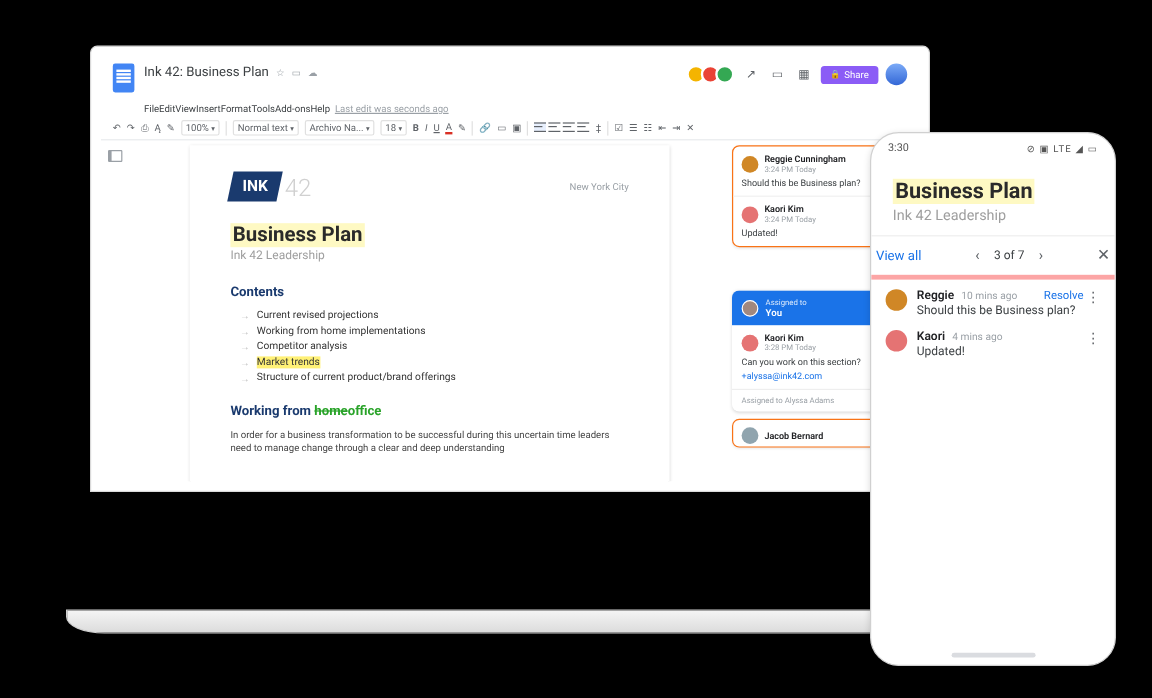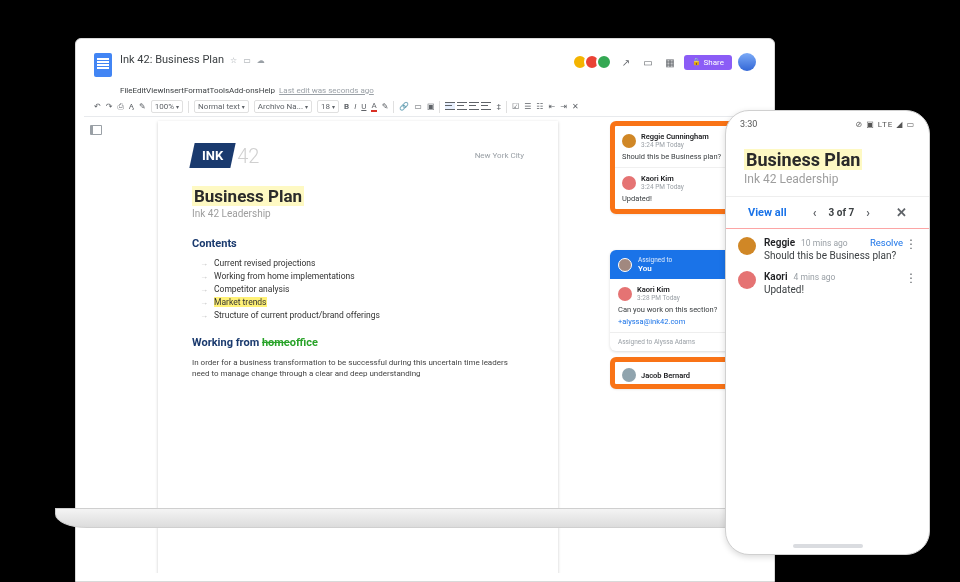--- a/index.html
+++ b/index.html
@@ -11,21 +11,21 @@
     overflow: hidden;
     position: relative;
   }
 
   
   .laptop {
     position: absolute;
     left: 75px;
     top: 38px;
     width: 700px;
-    height: 544px;
+    height: 372px;
     background:#fff;
     border: 1px solid #d9d9d9;
     border-radius: 6px 6px 0 0;
     overflow: hidden;
   }
   .laptop-base {
     position:absolute;
     left:55px;
     top:508px;
     width:740px;
@@ -85,21 +85,21 @@
   .toc li::before{content:"→";color:#bdbdbd;font-size:8px;}
   .toc .hl{background:#fff176;}
   .sec-h{font-size:11px;font-weight:700;margin:16px 0 8px;}
   .sec-h .w1{color:#1a3a6e;}
   .sec-h .strike{color:#29a329;text-decoration:line-through;}
   .sec-h .w3{color:#29a329;}
   .body-p{font-size:8px;line-height:1.4;color:#444;}
 
   
   .comments-col{width:160px;padding:4px 4px 0;}
-  .ccard{background:#fff;border:5px solid #f97316;border-radius:6px;box-shadow:0 1px 2px rgba(0,0,0,.08);padding:6px 7px;margin-bottom:6px;font-size:7.5px;position:relative;}
+  .ccard{background:#fff;border:1px solid #f97316;border-radius:6px;box-shadow:0 1px 2px rgba(0,0,0,.08);padding:6px 7px;margin-bottom:6px;font-size:7.5px;position:relative;}
   .ccard .row{display:flex;align-items:center;gap:5px;}
   .cavatar{width:14px;height:14px;border-radius:50%;}
   .cname{font-weight:600;font-size:7.5px;color:#202124;}
   .cmeta{font-size:6.5px;color:#9aa0a6;}
   .ctxt{margin-top:3px;color:#3c4043;}
   .check{position:absolute;right:6px;top:6px;color:#1a73e8;font-size:9px;}
   .assign-card{border:none;box-shadow:0 1px 3px rgba(0,0,0,.15);overflow:hidden;padding:0;}
   .assign-head{background:#1a73e8;color:#fff;padding:6px 8px;display:flex;align-items:center;gap:6px;position:relative;}
   .assign-head .cavatar{border:1.5px solid #fff;}
   .assign-label{font-size:6.5px;opacity:.85;}
@@ -109,21 +109,21 @@
   .mention{color:#1a73e8;}
   .assign-foot{border-top:1px solid #eee;padding:5px 8px;color:#9aa0a6;font-size:6.5px;}
 
   
   .phone{position:absolute;right:30px;top:110px;width:205px;height:445px;background:#fff;border:1px solid #d0d0d0;border-radius:24px;overflow:hidden;box-shadow:0 2px 6px rgba(0,0,0,.15);}
   .phone-status{display:flex;justify-content:space-between;align-items:center;padding:8px 14px 4px;font-size:9px;color:#555;}
   .phone-status .right-ico{font-size:8px;letter-spacing:1px;}
   .phone-doc{padding:16px 18px 10px;border-bottom:1px solid #eee;}
   .phone-doc .bp-title{font-size:18px;}
   .phone-doc .subtitle{font-size:12px;margin-top:2px;}
-  .phone-toolbar{display:flex;align-items:center;padding:8px 22px;border-bottom:1px solid #fca5a5;font-size:11px;font-weight:bold;}
+  .phone-toolbar{display:flex;align-items:center;padding:8px 4px;border-bottom:4px solid #fca5a5;font-size:11px;}
   .view-all{color:#1a73e8;}
   .pager{flex:1;display:flex;align-items:center;justify-content:center;gap:12px;color:#5f6368;font-size:12px;}
   .pager .count{color:#3c4043;font-size:10px;}
   .close-x{color:#5f6368;font-size:13px;}
   .phone-comments{padding:8px 12px;}
   .pc-row{display:flex;gap:8px;margin-bottom:10px;position:relative;}
   .pc-row .cavatar{width:18px;height:18px;}
   .pc-col{flex:1;}
   .pc-head{display:flex;align-items:flex-end;gap:6px;}
   .pc-head .cname{font-size:10px;}

